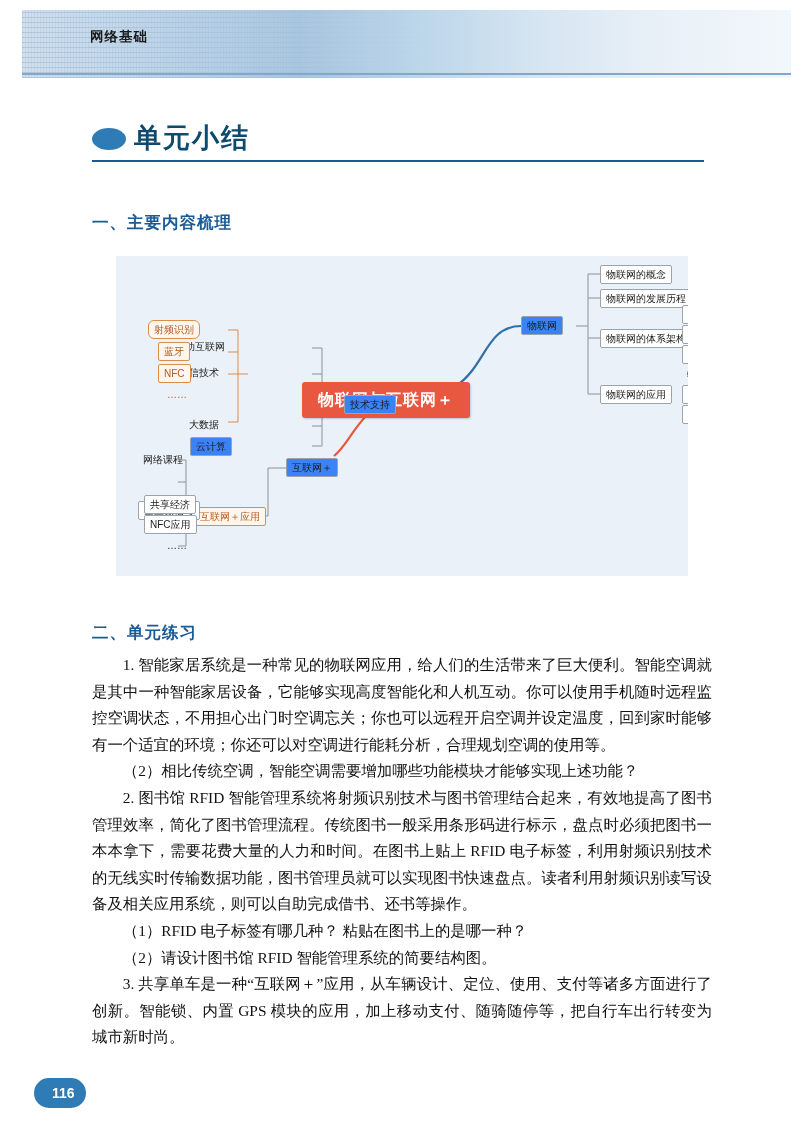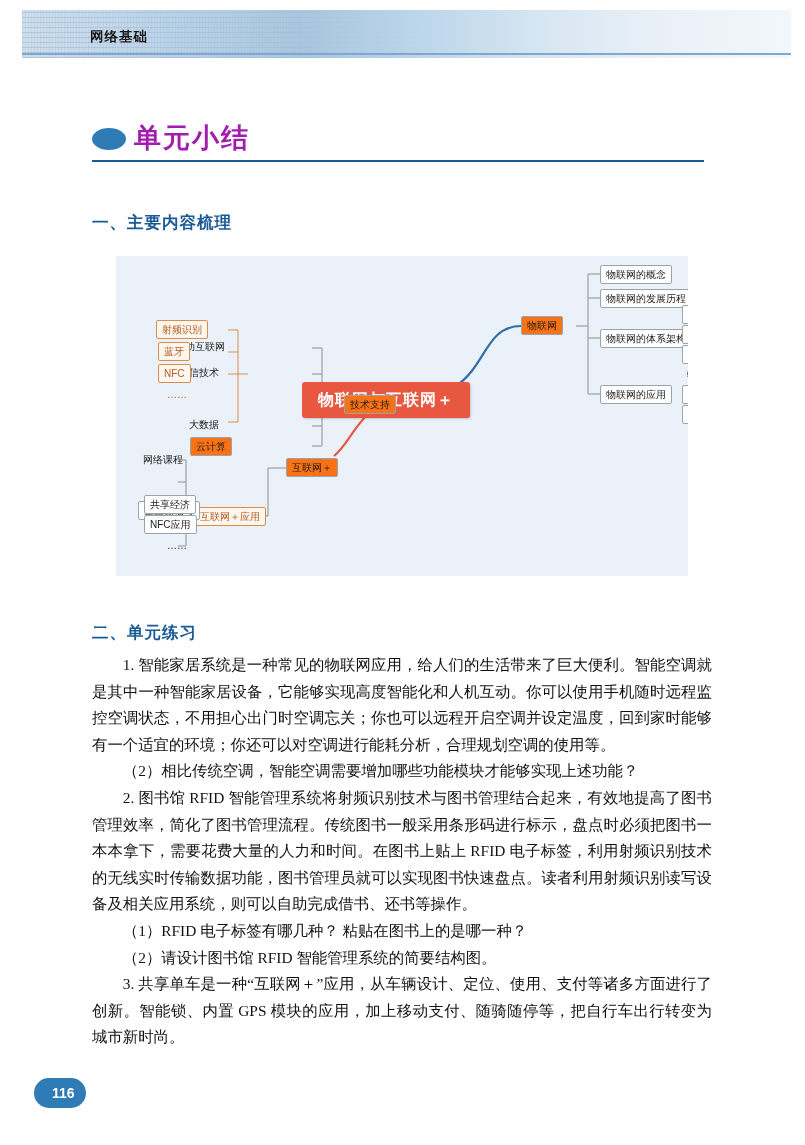--- a/index.html
+++ b/index.html
@@ -37,21 +37,21 @@
     height: 1145px;
     background: #ffffff;
   }
 
   
   .header {
     position: absolute;
     left: 22px;
     top: 10px;
     width: 769px;
-    height: 48px;
+    height: 68px;
     overflow: hidden;
   }
   .header-bg {
     position: absolute;
     left: 0; top: 0;
     width: 769px;
     height: 68px;
     background:
       linear-gradient(90deg,
         #cfe0ef 0%,
@@ -109,21 +109,21 @@
     border-radius: 50%;
     background: #2e7bb5;
   }
   .section-title {
     position: absolute;
     left: 42px;
     top: 0px;
     font-family: "Liberation Sans", sans-serif;
     font-size: 27px;
     font-weight: bold;
-    color: #a21caf;
+    color: #0c4a6e;
     letter-spacing: 2px;
   }
   .title-underline {
     position: absolute;
     left: 0;
     top: 40px;
     width: 612px;
     height: 2px;
     background: #1a5b96;
   }
@@ -184,21 +184,21 @@
     border-color: #d98f4a;
     color: #b55b1d;
     background: #fdf6ef;
   }
   .node.plain {
     border: none;
     background: transparent;
     color: #1c1c1c;
   }
   .node.gray {
-    background: #f97316;
+    background: #3b82f6;
     border-color: #9aa4ad;
   }
   .mm-svg {
     position: absolute;
     left: 0; top: 0;
     width: 572px;
     height: 320px;
   }
 
   
@@ -322,21 +322,21 @@
     <div class="node plain" style="left:566px; top:110px;">物流网络</div>
     <div class="node" style="left:566px; top:129px;">智能家居系统</div>
     <div class="node" style="left:566px; top:149px;">可穿戴设备</div>
     <div class="node plain" style="left:570px; top:170px;">……</div>
 
     <div class="node plain" style="left:54px; top:82px;">移动互联网</div>
     <div class="node plain" style="left:58px; top:108px;">通信技术</div>
     <div class="node plain" style="left:68px; top:160px;">大数据</div>
     <div class="node gray" style="left:74px; top:181px;">云计算</div>
 
-    <div class="node orange" style="left:40px; top:64px;">射频识别</div>
+    <div class="node orange" style="left:32px; top:64px;border-radius:6px;">射频识别</div>
     <div class="node orange" style="left:42px; top:86px;">蓝牙</div>
     <div class="node orange" style="left:42px; top:108px;">NFC</div>
     <div class="node plain" style="left:46px; top:130px; color:#b55b1d;">……</div>
 
     <div class="node orange" style="left:78px; top:251px;">互联网＋应用</div>
 
     <div class="node plain" style="left:22px; top:195px;">网络课程</div>
     <div class="node" style="left:22px; top:217px;margin-top:28px;">企业微信号</div>
     <div class="node" style="left:28px; top:239px;">共享经济</div>
     <div class="node" style="left:28px; top:259px;">NFC应用</div>

